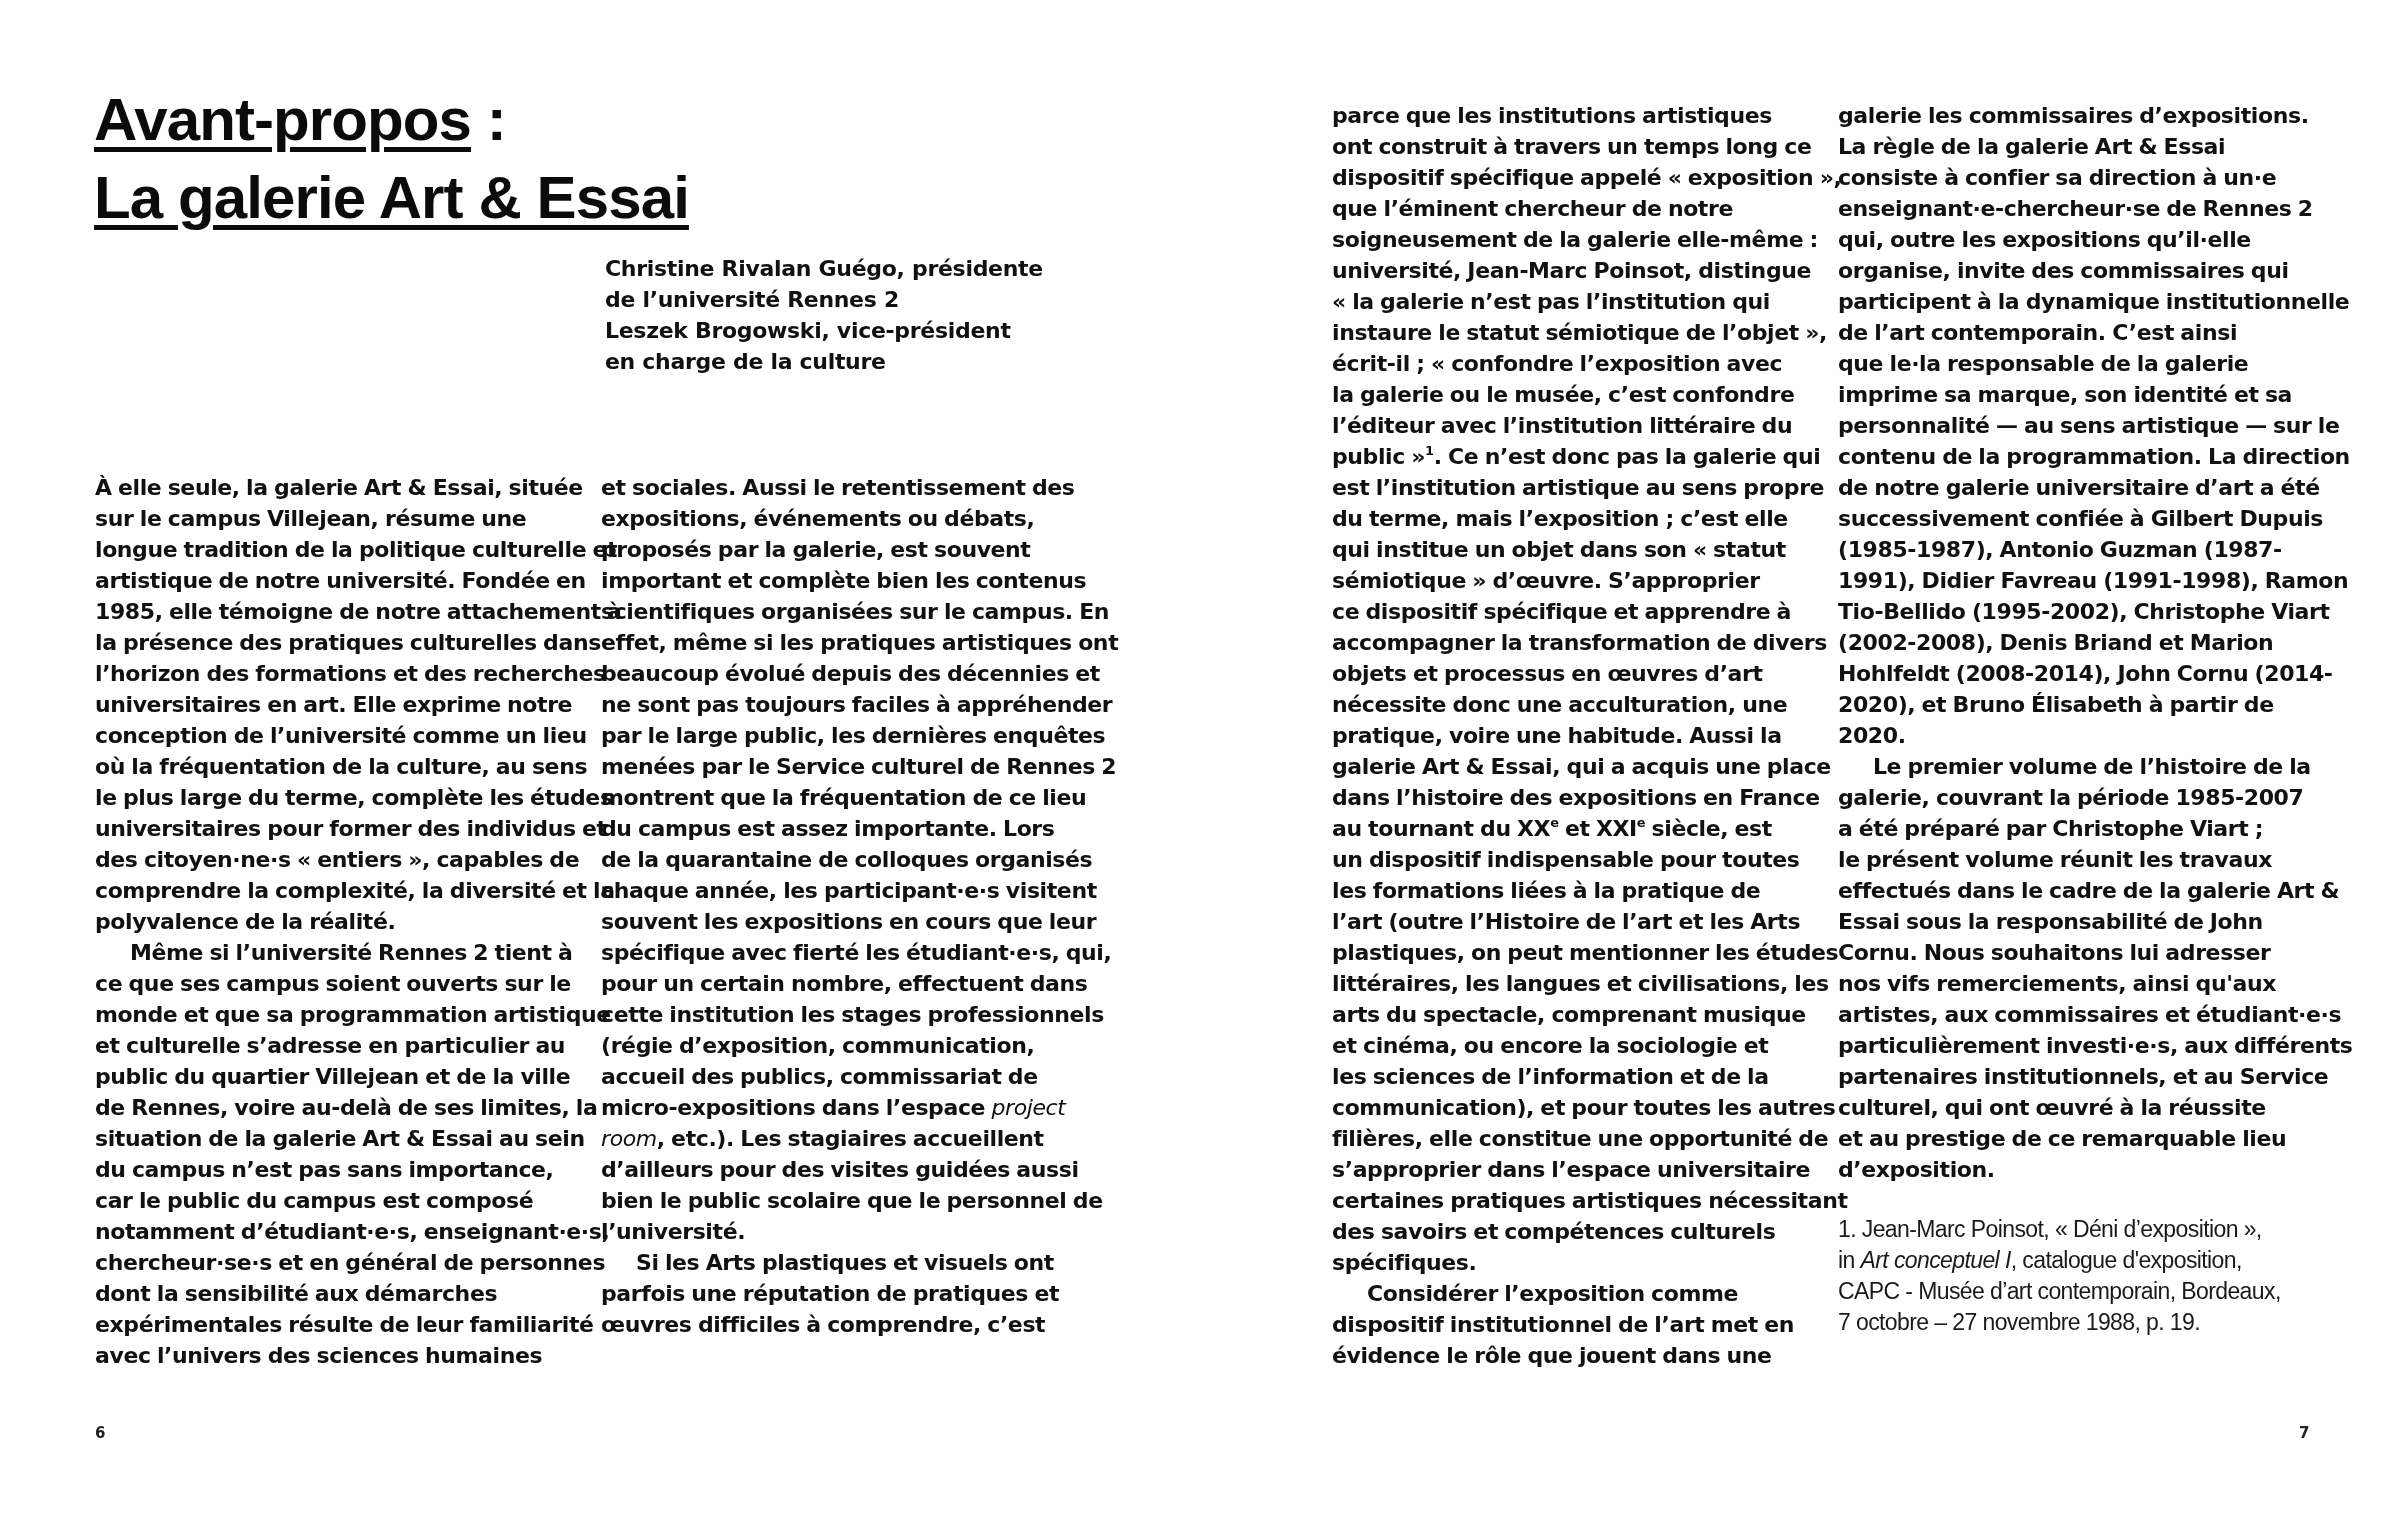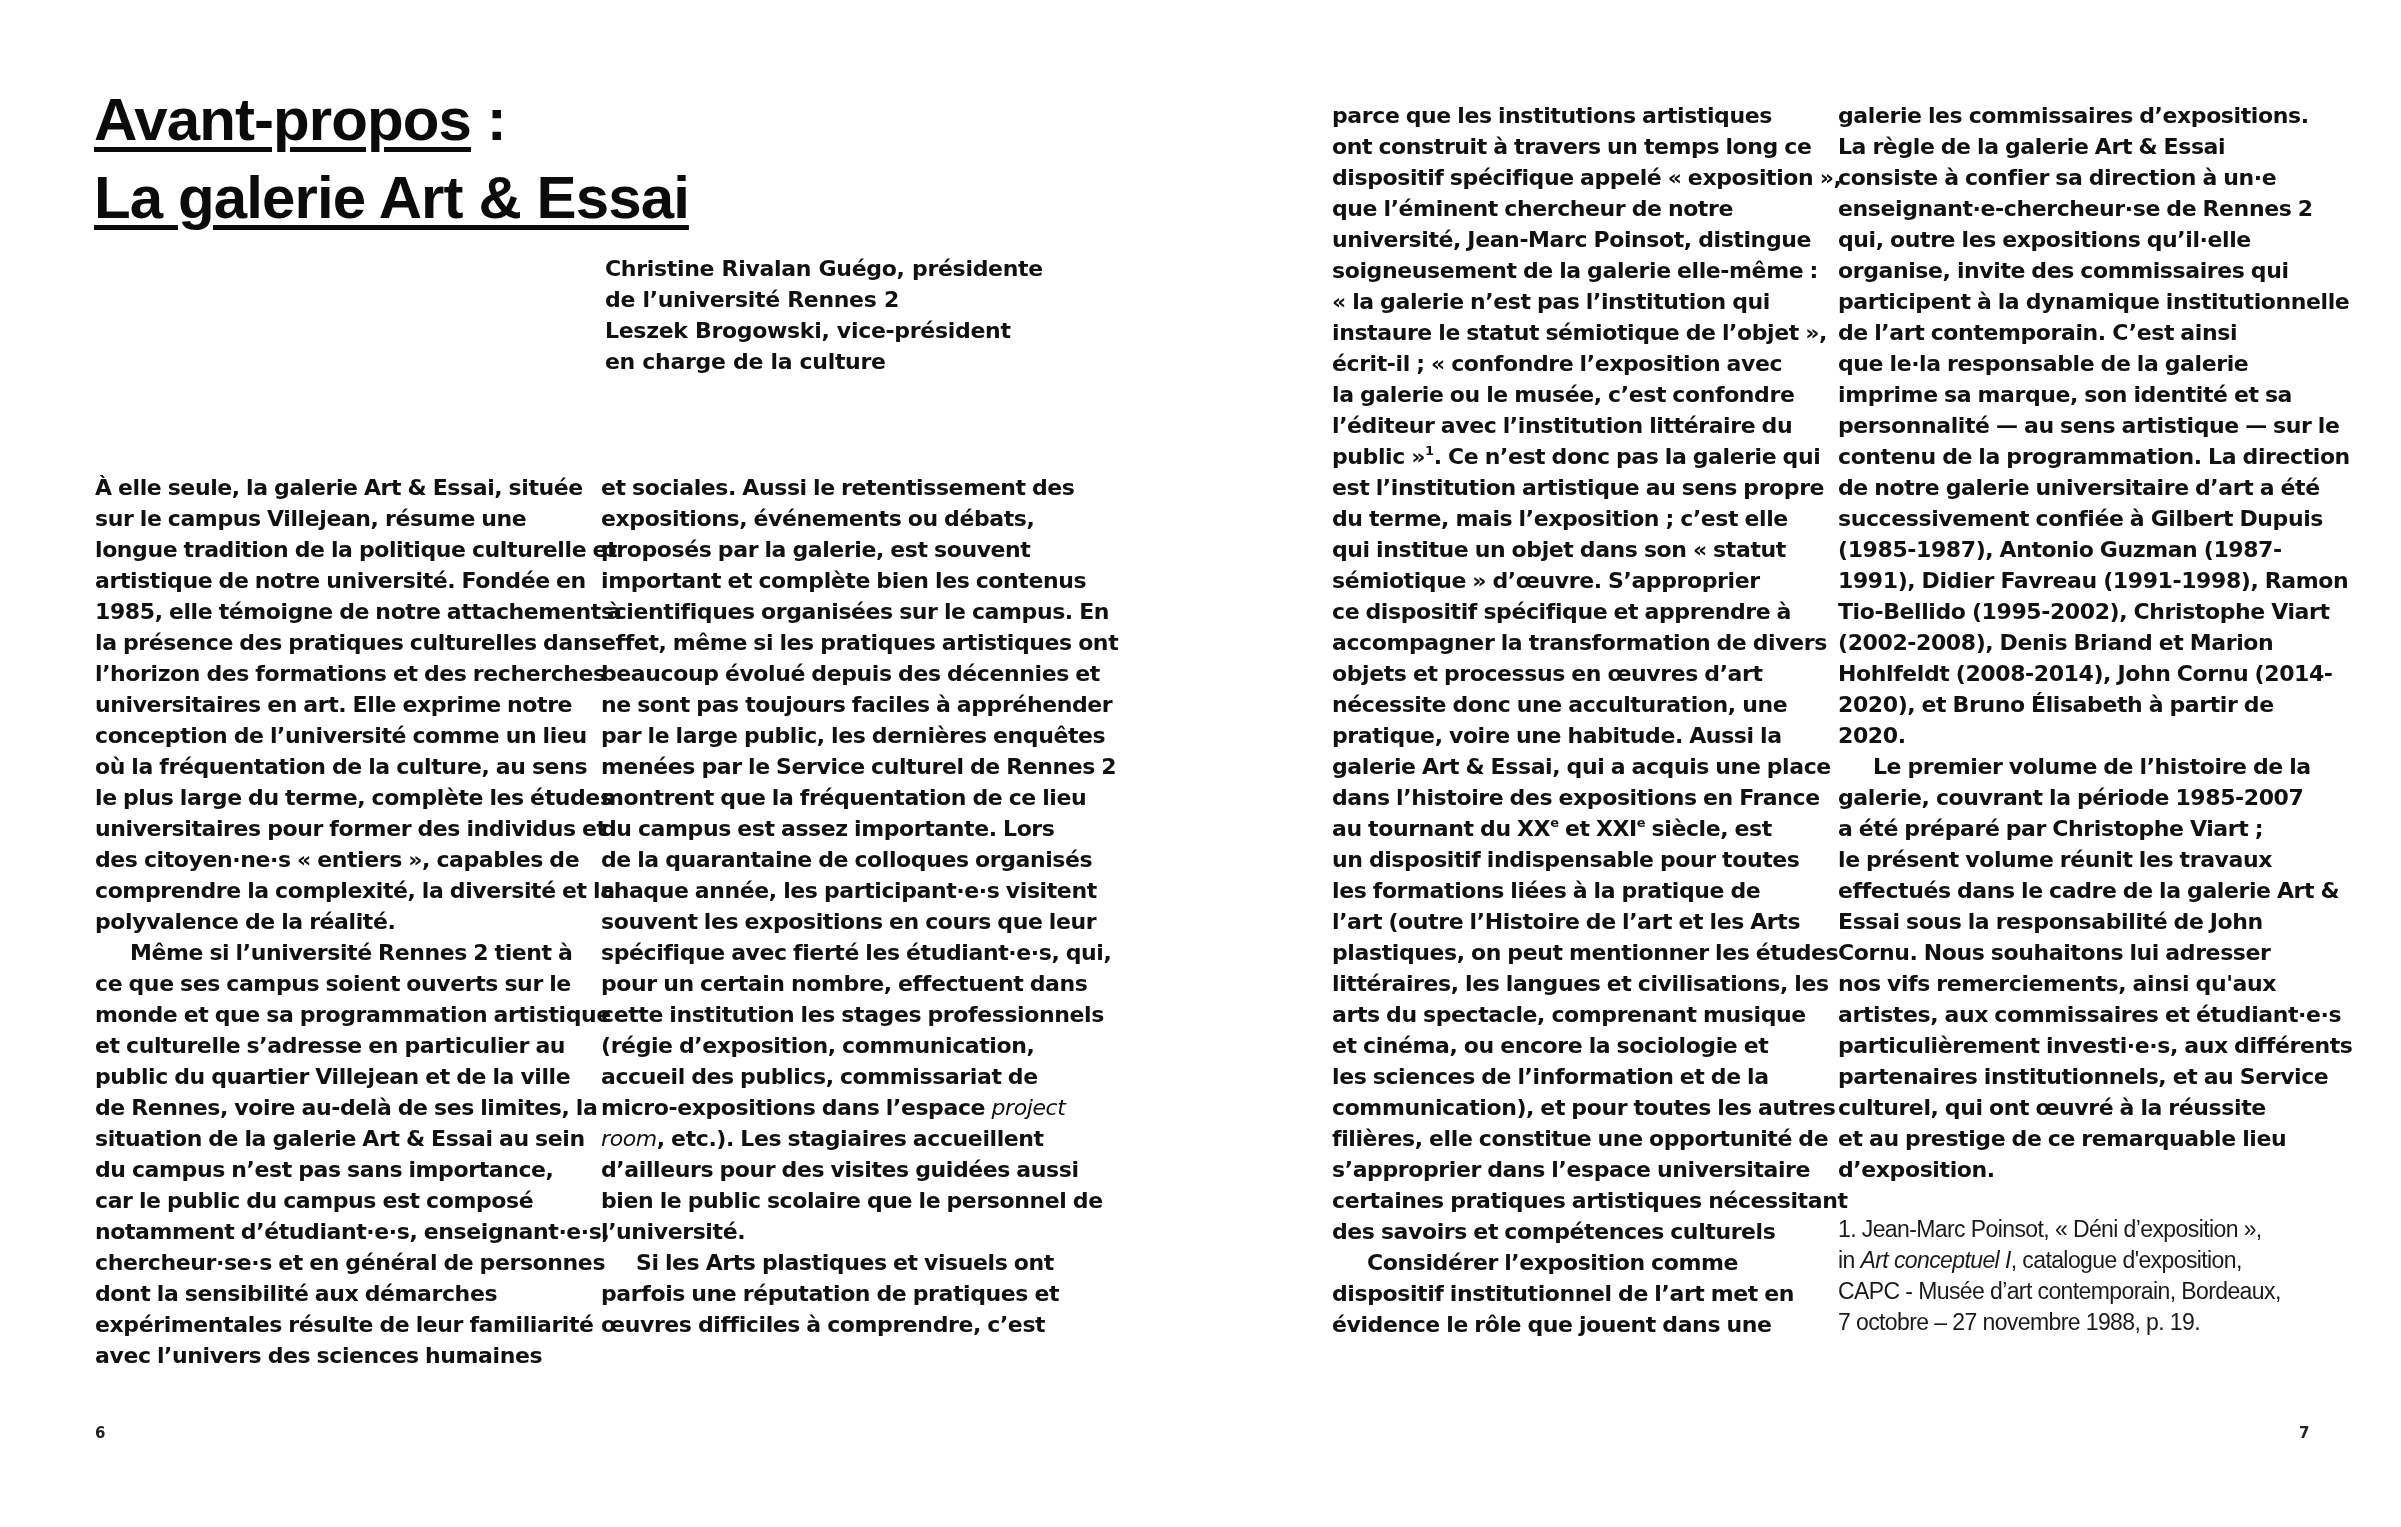--- a/index.html
+++ b/index.html
@@ -105,22 +105,22 @@
   <span class="ln ind">Si les Arts plastiques et visuels ont</span>
   <span class="ln">parfois une réputation de pratiques et</span>
   <span class="ln">œuvres difficiles à comprendre, c’est</span>
 </div>
 
 <div class="col c3">
   <span class="ln">parce que les institutions artistiques</span>
   <span class="ln">ont construit à travers un temps long ce</span>
   <span class="ln">dispositif spécifique appelé « exposition »,</span>
   <span class="ln">que l’éminent chercheur de notre</span>
+  <span class="ln">soigneusement de la galerie elle-même :</span>
   <span class="ln">université, Jean-Marc Poinsot, distingue</span>
-  <span class="ln">soigneusement de la galerie elle-même :</span>
   <span class="ln">« la galerie n’est pas l’institution qui</span>
   <span class="ln">instaure le statut sémiotique de l’objet »,</span>
   <span class="ln">écrit-il ; « confondre l’exposition avec</span>
   <span class="ln">la galerie ou le musée, c’est confondre</span>
   <span class="ln">l’éditeur avec l’institution littéraire du</span>
   <span class="ln"><span>public »</span><sup>1</sup><span>. Ce n’est donc pas la galerie qui</span></span>
   <span class="ln">est l’institution artistique au sens propre</span>
   <span class="ln">du terme, mais l’exposition ; c’est elle</span>
   <span class="ln">qui institue un objet dans son « statut</span>
   <span class="ln">sémiotique » d’œuvre. S’approprier</span>
@@ -138,20 +138,21 @@
   <span class="ln">plastiques, on peut mentionner les études</span>
   <span class="ln">littéraires, les langues et civilisations, les</span>
   <span class="ln">arts du spectacle, comprenant musique</span>
   <span class="ln">et cinéma, ou encore la sociologie et</span>
   <span class="ln">les sciences de l’information et de la</span>
   <span class="ln">communication), et pour toutes les autres</span>
   <span class="ln">filières, elle constitue une opportunité de</span>
   <span class="ln">s’approprier dans l’espace universitaire</span>
   <span class="ln">certaines pratiques artistiques nécessitant</span>
   <span class="ln">des savoirs et compétences culturels</span>
+  <span class="ln">spécifiques.</span>
   <span class="ln ind">Considérer l’exposition comme</span>
   <span class="ln">dispositif institutionnel de l’art met en</span>
   <span class="ln">évidence le rôle que jouent dans une</span>
 </div>
 
 <div class="col c4">
   <span class="ln">galerie les commissaires d’expositions.</span>
   <span class="ln">La règle de la galerie Art &amp; Essai</span>
   <span class="ln">consiste à confier sa direction à un·e</span>
   <span class="ln">enseignant·e-chercheur·se de Rennes 2</span>

